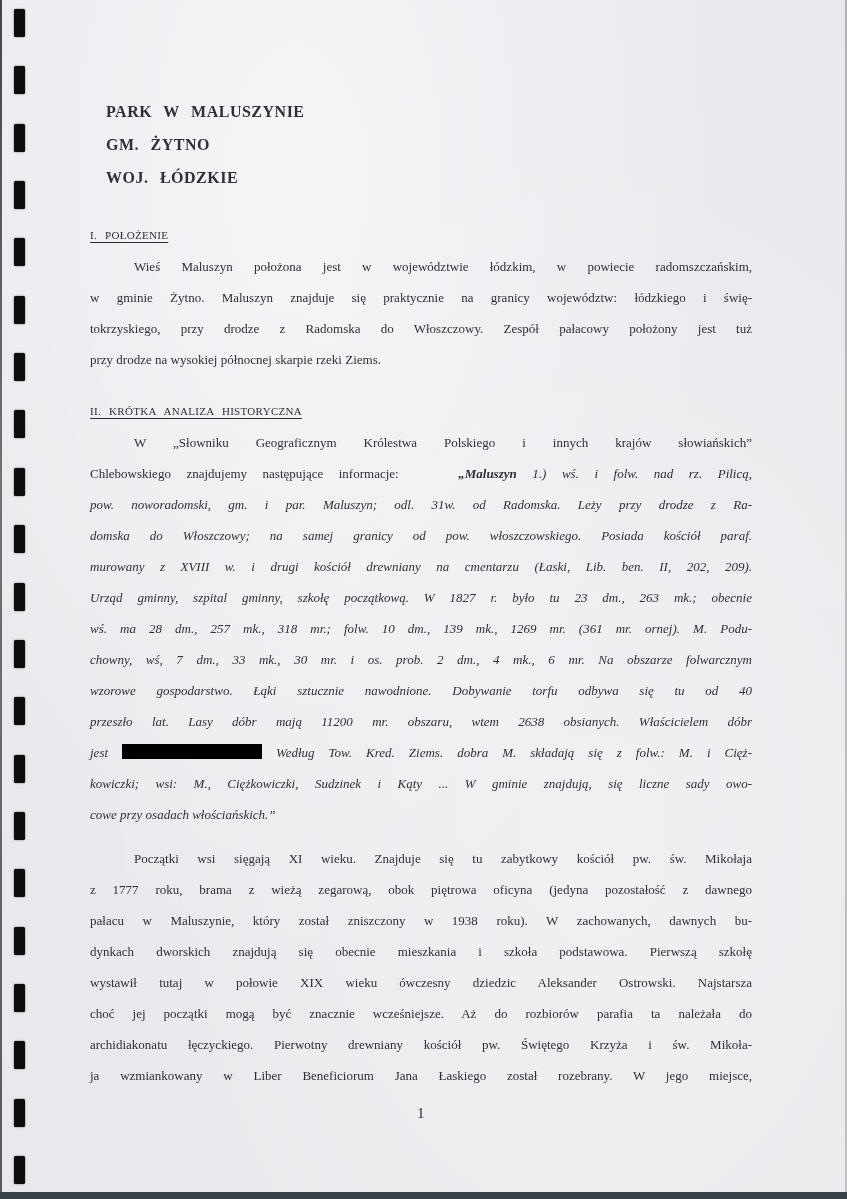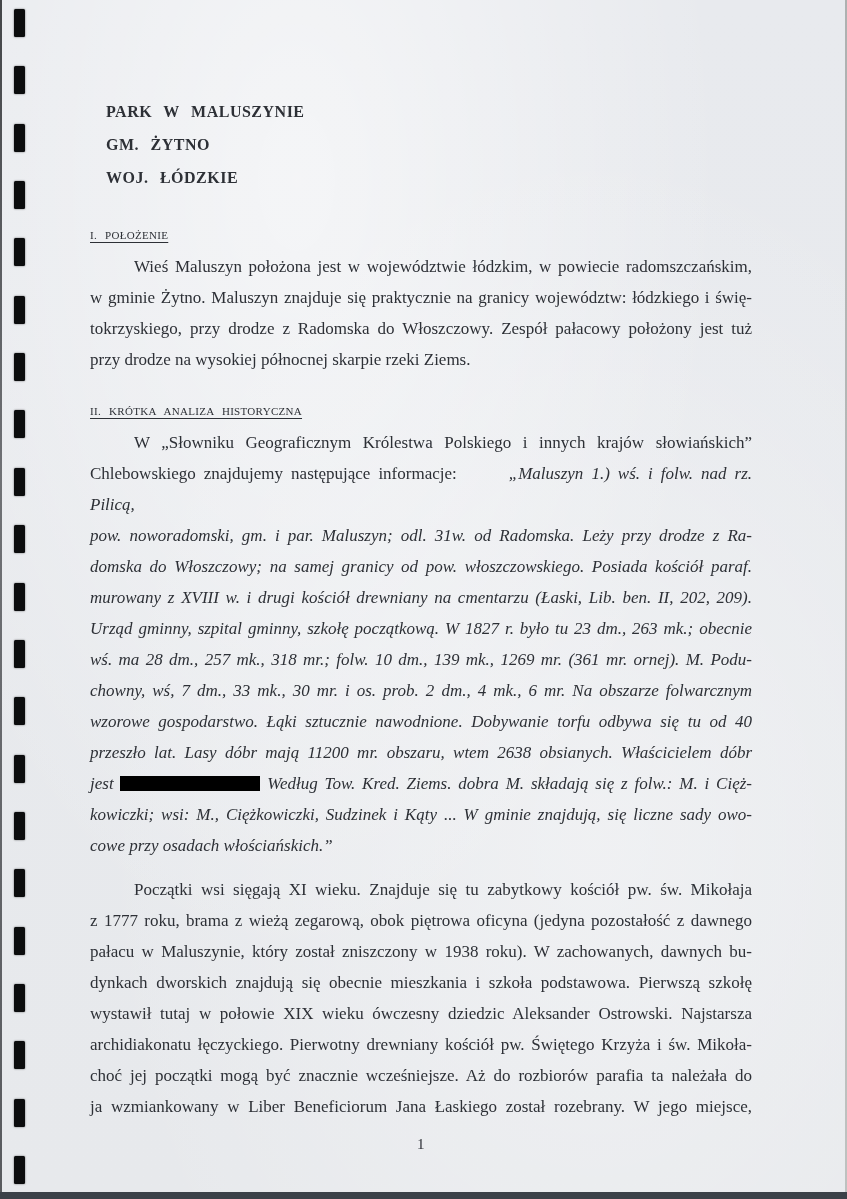--- a/index.html
+++ b/index.html
@@ -21,25 +21,25 @@
   .bottom-strip{position:absolute;left:0;bottom:0;width:100%;height:7px;}
   .hole{position:absolute;left:14px;width:11px;height:28px;border-radius:1.5px;
     box-shadow:0 0 2px rgba(0,0,0,.6);}
   .content{position:absolute;left:90px;top:95px;width:662px;}
   .doc-title{font-weight:bold;font-size:16px;line-height:33px;
     letter-spacing:.5px;word-spacing:7px;margin-left:16px;margin-bottom:26px;}
   .section + .section{margin-top:21px;}
   .section-heading{font-size:11px;line-height:31px;letter-spacing:.3px;word-spacing:5px;
     text-decoration:underline;text-underline-offset:3px;}
   .paragraph + .paragraph{margin-top:13px;}
-  .line{font-size:17px;line-height:31px;}
+  .line{font-size:13px;line-height:31px;}
   .line.justify{text-align:justify;text-align-last:justify;}
   .line.indent{text-indent:44px;}
   .seg-i{font-style:italic;}
-  .seg-bi{font-style:italic;font-weight:normal;margin-left:44px;}
+  .seg-bi{font-style:italic;font-weight:bold;margin-left:44px;}
   .redaction{display:inline-block;height:15px;vertical-align:-2px;}
   .page-number{text-align:center;font-size:15px;margin-top:14px;letter-spacing:.5px;}
 </style>
 </head>
 <body>
 
 <div class="page">
   <div class="left-edge"></div>
   <div class="right-edge"></div>
   <div>
@@ -99,22 +99,22 @@
             <div class="line justify"><span class="seg-i">jest </span><span class="redaction" style="width: 140px; background: rgb(0, 0, 0);"></span><span class="seg-i"> Według Tow. Kred. Ziems. dobra M. składają się z folw.: M. i Cięż-</span></div>
             <div class="line justify"><span class="seg-i">kowiczki; wsi: M., Ciężkowiczki, Sudzinek i Kąty ... W gminie znajdują, się liczne sady owo-</span></div>
             <div class="line"><span class="seg-i">cowe przy osadach włościańskich.”</span></div>
           </div>
           <div class="paragraph">
             <div class="line justify indent"><span class="seg-n">Początki wsi sięgają XI wieku. Znajduje się tu zabytkowy kościół pw. św. Mikołaja</span></div>
             <div class="line justify"><span class="seg-n">z 1777 roku, brama z wieżą zegarową, obok piętrowa oficyna (jedyna pozostałość z dawnego</span></div>
             <div class="line justify"><span class="seg-n">pałacu w Maluszynie, który został zniszczony w 1938 roku). W zachowanych, dawnych bu-</span></div>
             <div class="line justify"><span class="seg-n">dynkach dworskich znajdują się obecnie mieszkania i szkoła podstawowa. Pierwszą szkołę</span></div>
             <div class="line justify"><span class="seg-n">wystawił tutaj w połowie XIX wieku ówczesny dziedzic Aleksander Ostrowski. Najstarsza</span></div>
+            <div class="line justify"><span class="seg-n">choć jej początki mogą być znacznie wcześniejsze. Aż do rozbiorów parafia ta należała do</span></div>
             <div class="line justify"><span class="seg-n">archidiakonatu łęczyckiego. Pierwotny drewniany kościół pw. Świętego Krzyża i św. Mikoła-</span></div>
-            <div class="line justify"><span class="seg-n">choć jej początki mogą być znacznie wcześniejsze. Aż do rozbiorów parafia ta należała do</span></div>
             <div class="line justify"><span class="seg-n">ja wzmiankowany w Liber Beneficiorum Jana Łaskiego został rozebrany. W jego miejsce,</span></div>
           </div>
         </div>
       </div>
 
     <div class="page-number">1</div>
   </div>
 
   <div class="bottom-strip" style="background: rgb(59, 65, 72);"></div>
 </div>

